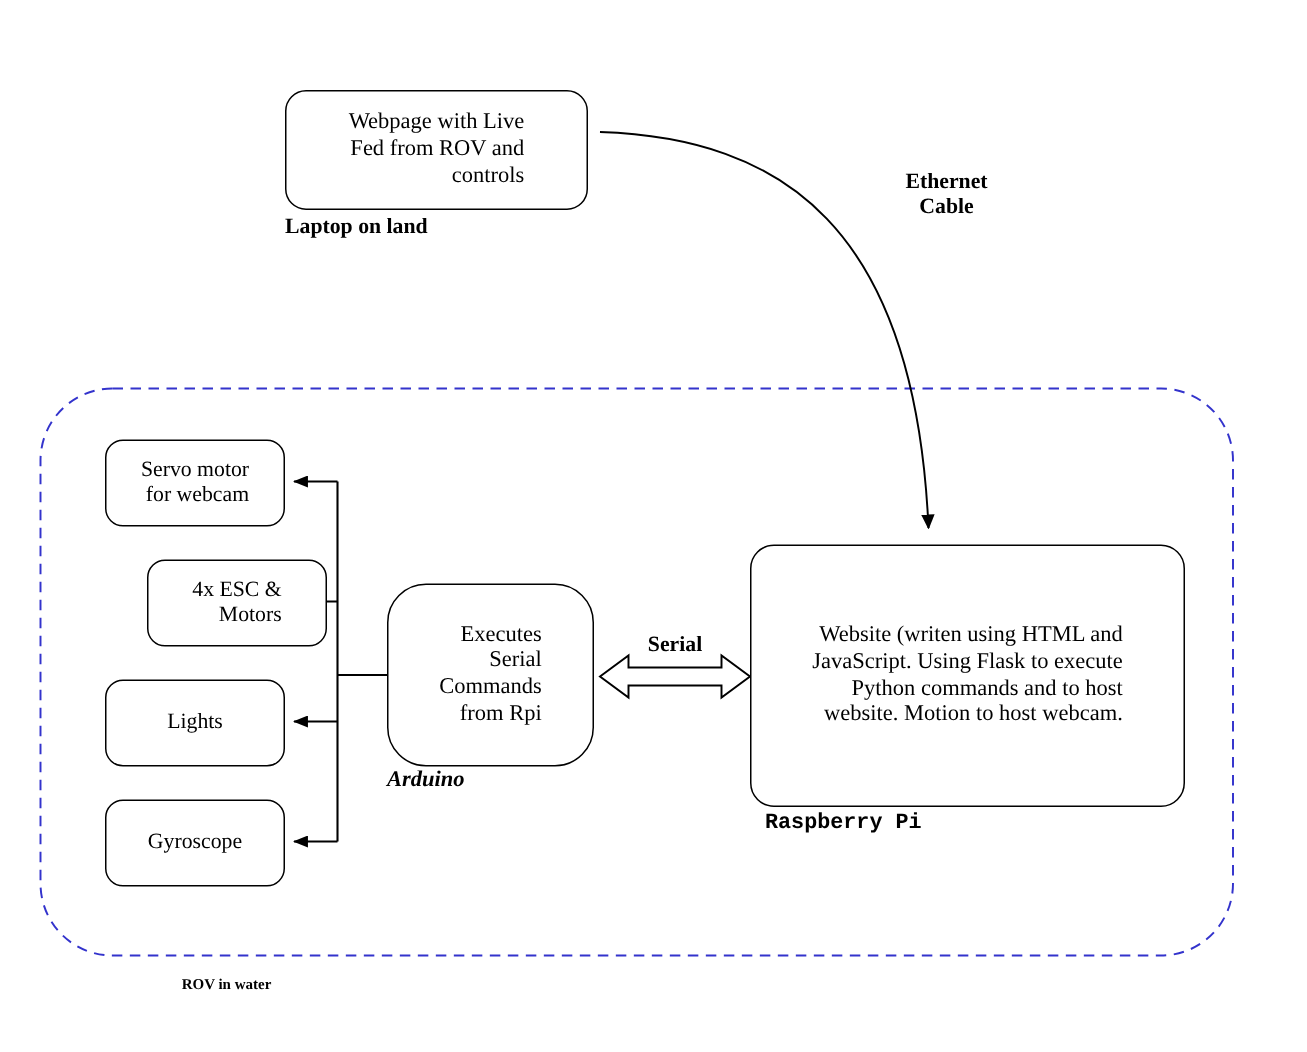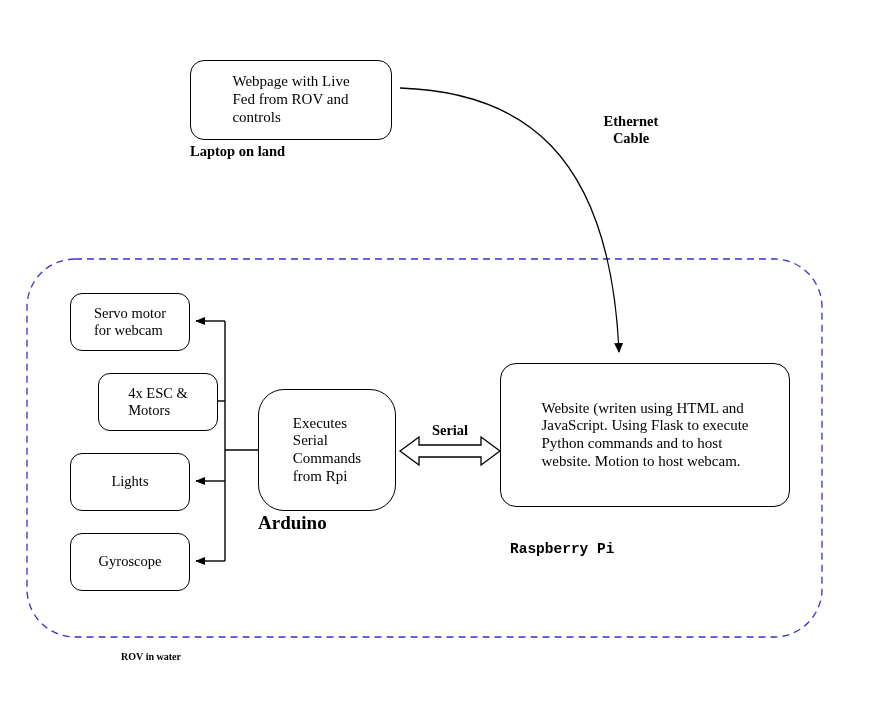--- a/index.html
+++ b/index.html
@@ -26,21 +26,21 @@
   }
   .node {
     position: absolute;
     box-sizing: border-box;
     border: 1.2px solid #000000;
     border-radius: 12px;
     background: #ffffff;
     display: flex;
     align-items: center;
     justify-content: center;
-    text-align: left;
+    text-align: right;
     font-family: "Liberation Serif", "DejaVu Serif", serif;
     color: #000000;
     line-height: 1.18;
   }
   .node-text {
     display: block;
     padding: 0 8px;
     white-space: pre-line;
   }
   .caption {
@@ -57,30 +57,30 @@
     font-family: "Liberation Serif", "DejaVu Serif", serif;
     font-weight: bold;
     color: #000000;
     text-align: center;
     white-space: pre-line;
     line-height: 1.15;
   }
 
   
   #node-laptop      { left:190px; top:60px;  width:202px; height:80px;  font-size:15px; border-radius:14px; }
-  #node-rpi         { left:500px; top:363px; width:290px; height:144px; font-size:15px; border-radius:16px; }
+  #node-rpi         { left:500px; top:363px; width:290px; height:175px; font-size:15px; border-radius:16px; }
   #node-arduino     { left:258px; top:389px; width:138px; height:122px; font-size:15px; border-radius:26px; }
   #node-servo       { left:70px;  top:293px; width:120px; height:58px;  font-size:14.5px; }
   #node-esc         { left:70px;  top:373px; width:120px; height:58px;  font-size:14.5px;margin-left:28px; }
   #node-lights      { left:70px;  top:453px; width:120px; height:58px;  font-size:14.5px; }
   #node-gyro        { left:70px;  top:533px; width:120px; height:58px;  font-size:14.5px; }
 
   #caption-laptop   { left:190px; top:143px; width:202px; font-size:14.5px; }
   #caption-rpi      { left:500px; top:541px; width:130px; font-size:14.5px; text-align:left; padding-left:10px; box-sizing:border-box;font-family:Liberation Mono, monospace;}
-  #caption-arduino  { left:258px; top:512px; width:138px; font-size:19px; }
+  #caption-arduino  { left:258px; top:512px; width:138px; font-size:15px;font-style:italic; }
   #caption-rov      { left:81px;  top:651px; width:140px; font-size:10px; text-align:center; }
 
   #label-ethernet   { left:585px; top:113px; width:92px;  font-size:14.5px; }
   #label-serial     { left:403px; top:422px; width:94px;  font-size:14.5px; }
 </style>
 </head>
 <body>
 
 <div id="canvas">
 

